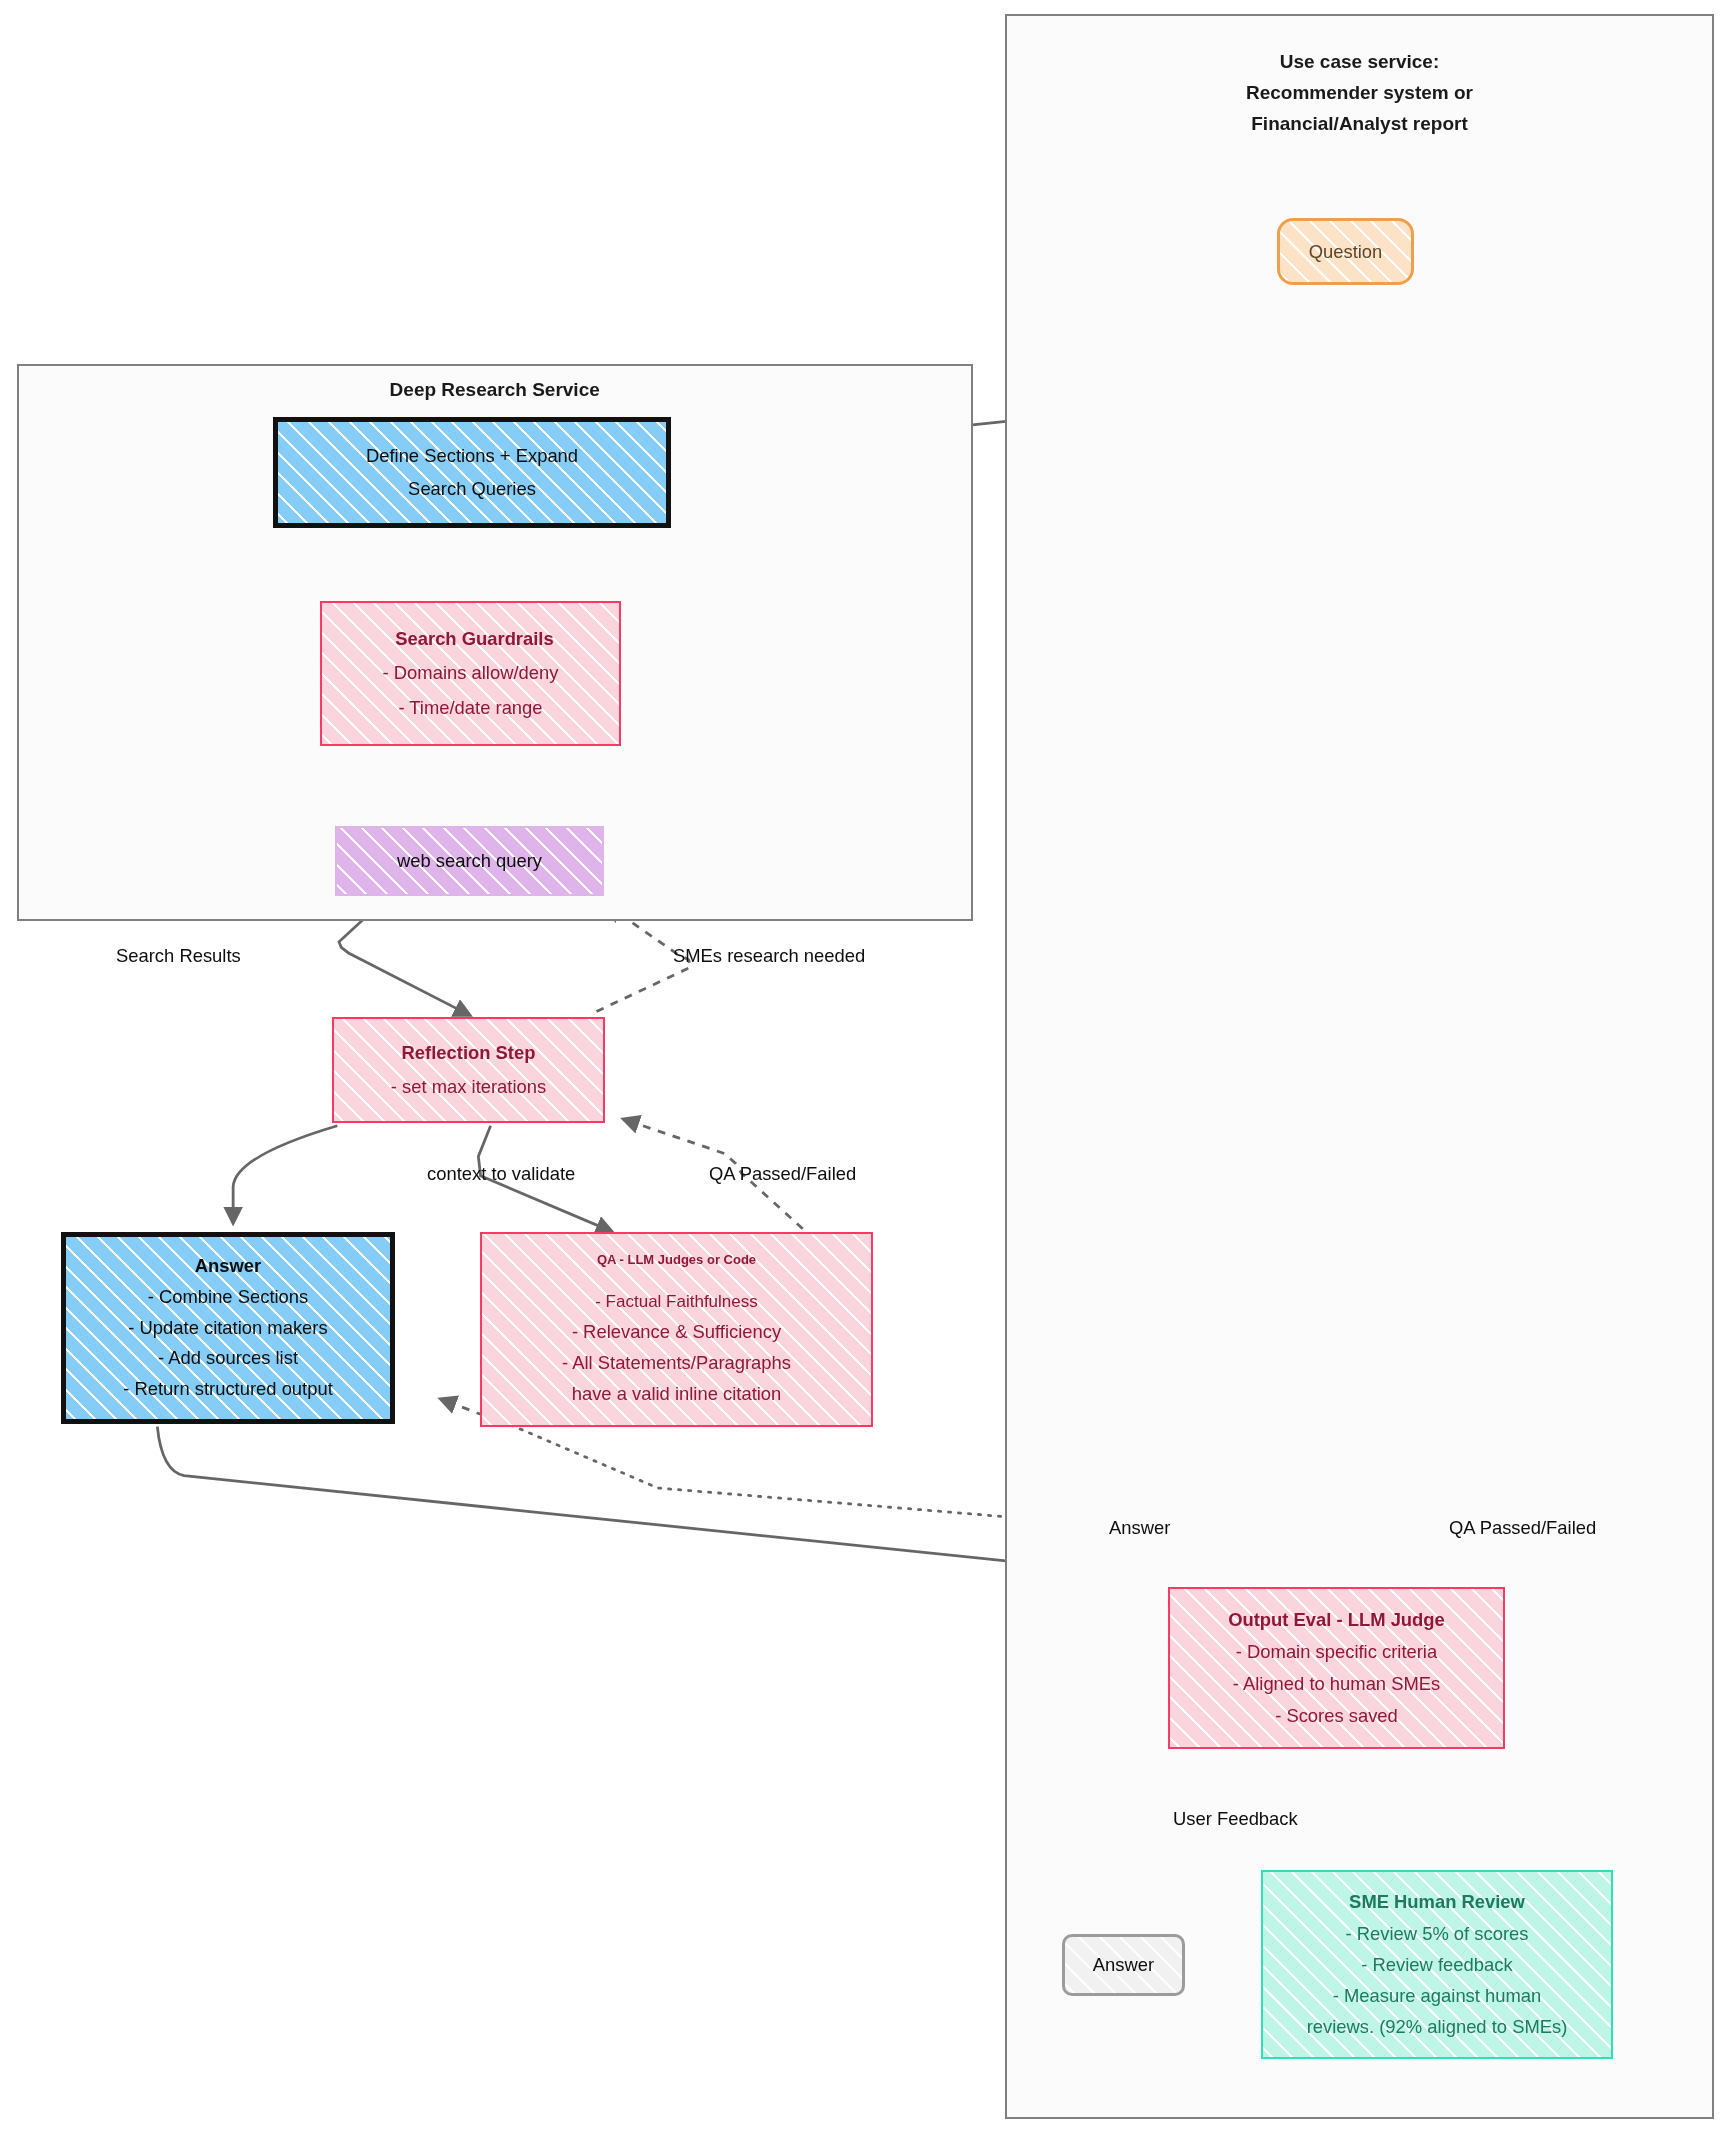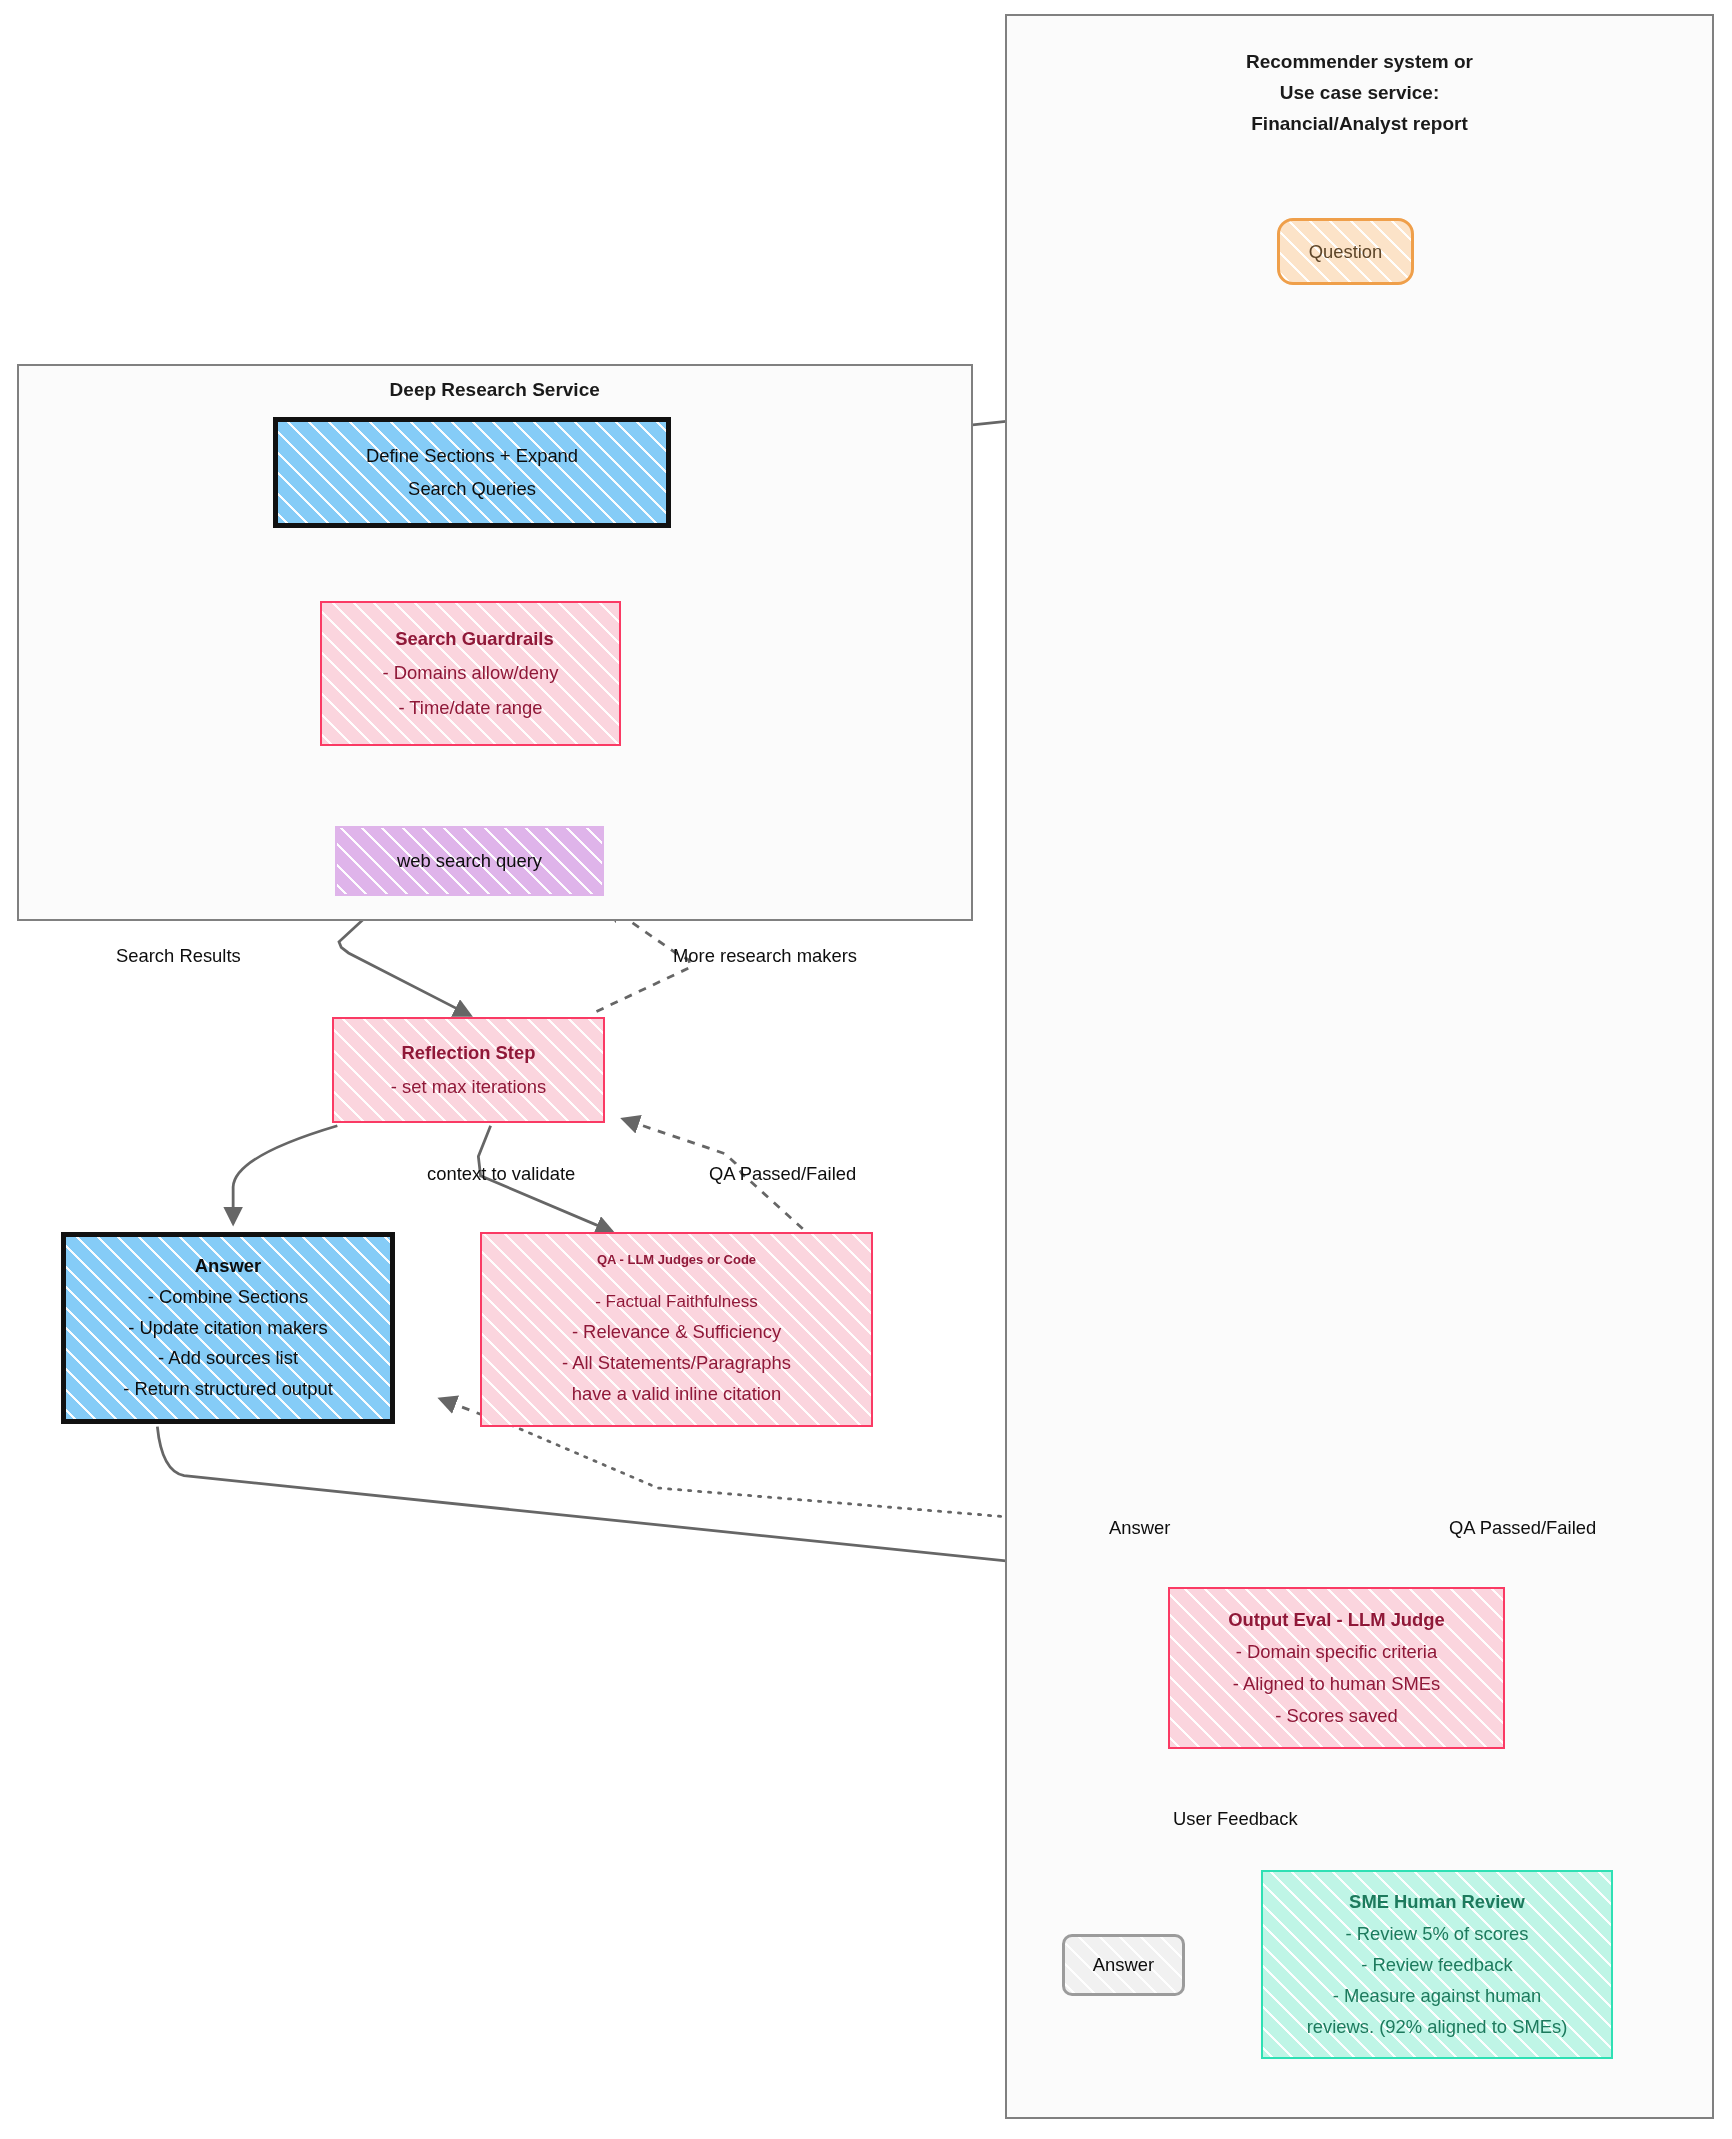--- a/index.html
+++ b/index.html
@@ -85,22 +85,22 @@
 
     <path d="M 2520 3140 L 2620 3280 L 2630 3340" fill="none" stroke="#666666" stroke-width="5" marker-end="url(#arrow)"></path>
   </svg>
 
   <div class="container-box" style="left:16.7px;top:364px;width:956px;height:557px;"></div>
   <div class="container-title" style="left:16.7px;top:379px;width:956px;font-size:19px;">Deep Research Service</div>
 
   <div class="container-box" style="left:1005px;top:14px;width:709px;height:2105px;"></div>
   <div style="position:absolute;left:1005px;top:47px;width:709px;text-align:center;
               font-size:19px;font-weight:bold;color:#1a1a1a;line-height:1.62;">
+    <div>Use case service:</div>
     <div>Recommender system or</div>
-    <div>Use case service:</div>
     <div>Financial/Analyst report</div>
   </div>
 
   <div class="node hatch-orange bd-orange" style="left:1277px;top:218px;width:137px;height:67px;">
     <span class="ln txt-brown" style="font-size:18.4px;">Question</span>
   </div>
 
   <div class="node hatch-blue bd-black" style="left:273px;top:417px;width:398px;height:111px;">
     <span class="ln txt-black" style="font-size:18.4px;line-height:1.75;">Define Sections + Expand</span>
     <span class="ln txt-black" style="font-size:18.4px;line-height:1.75;">Search Queries</span>
@@ -151,21 +151,21 @@
   <div class="node hatch-teal bd-teal" style="left:1261px;top:1870px;width:352px;height:189px;">
     <span class="ttl txt-green" style="font-size:18.4px;line-height:1.7;">SME Human Review</span>
     <span class="ln txt-green" style="font-size:18.4px;line-height:1.7;">- Review 5% of scores</span>
     <span class="ln txt-green" style="font-size:18.4px;line-height:1.7;">- Review feedback</span>
     <span class="ln txt-green" style="font-size:18.4px;line-height:1.7;">- Measure against human</span>
     <span class="ln txt-green" style="font-size:18.4px;line-height:1.7;">reviews. (92% aligned to SMEs)</span>
   </div>
 
   <div class="edge-label" style="left:116px;top:945px;font-size:18.4px;">Search Results</div>
 
-  <div class="edge-label" style="left:673px;top:945px;font-size:18.4px;">More research makers</div>
+  <div class="edge-label" style="left:673px;top:945px;font-size:18.4px;">SMEs research needed</div>
 
   <div class="edge-label" style="left:427px;top:1163px;font-size:18.4px;text-align:center;">context to validate</div>
 
   <div class="edge-label" style="left:709px;top:1163px;font-size:18.4px;">QA Passed/Failed</div>
 
   <div class="edge-label" style="left:1109px;top:1517px;font-size:18.4px;">Answer</div>
 
   <div class="edge-label" style="left:1449px;top:1517px;font-size:18.4px;">QA Passed/Failed</div>
 
   <div class="edge-label" style="left:1173px;top:1808px;font-size:18.4px;">User Feedback</div>

